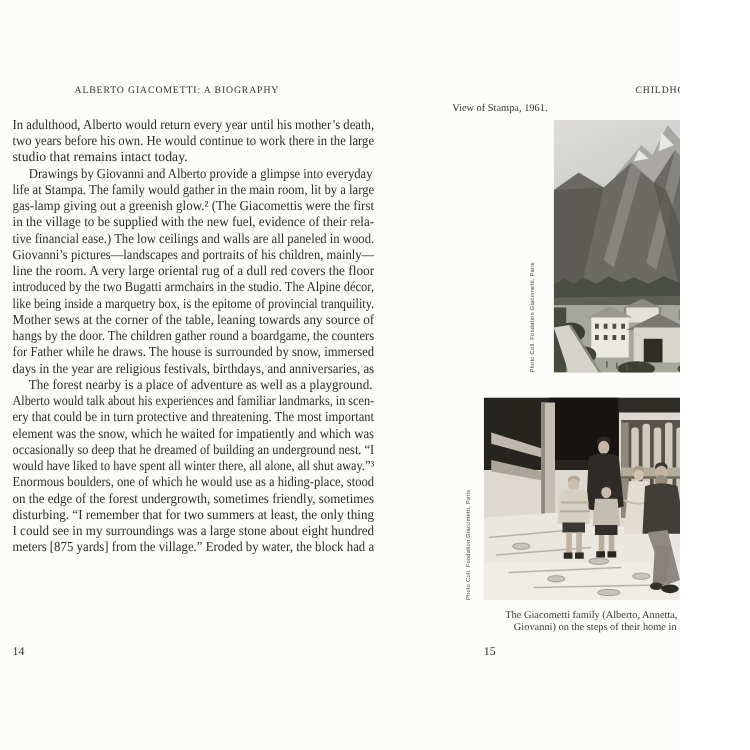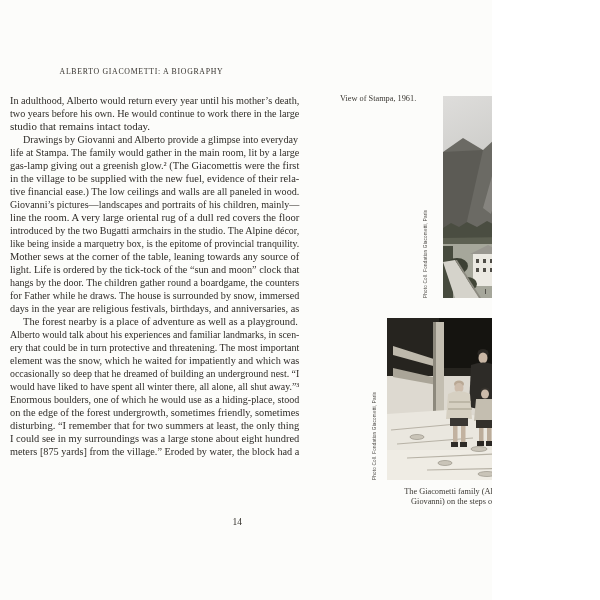--- a/index.html
+++ b/index.html
@@ -1,35 +1,35 @@
 <!DOCTYPE html>
 <html><head>
 <meta charset="utf-8">
 <style>
   html,body { margin:0; padding:0; }
   .canvas {
-    position:relative; width:492px; height:600px;
+    position:relative; width:544px; height:600px;
     background:#fcfcfa; overflow:hidden;
     font-family:"Liberation Serif", serif; color:#2f2c28;
   }
   .running-head {
     position:absolute; top:67px; font-size:7.8px; letter-spacing:0.7px;
     text-align:center; color:#35322d; white-space:nowrap;
   }
   .rh-left  { left:10px;  width:263px; }
   .rh-right { left:387px; width:174px;text-align:right; }
   .body-col { position:absolute; left:10px; top:94px; width:263px; }
   .bodyline { height:13px; line-height:13px; font-size:11px; white-space:nowrap; }
   .bodyline .linetext { display:inline-block; transform-origin:0 50%; }
   .bodyline.indent .linetext { margin-left:13px; }
-  .page-num { position:absolute; top:517px; font-size:9.5px; text-align:right; color:#35322d; }
+  .page-num { position:absolute; top:517px; font-size:9.5px; text-align:left; color:#35322d; }
   .pn-left  { left:10px;  width:232px; }
   .pn-right { left:387px; width:166px; }
   .caption { font-size:8.3px; line-height:1.25; color:#3b3833; }
-  .cap-stampa { position:absolute; left:340px; top:94px; width:98px; }
+  .cap-stampa { position:absolute; left:340px; top:82px; width:98px; text-align:right; }
   .cap-family { position:absolute; left:391px; top:487px; width:228px; text-align:center; }
   .photo { position:absolute; display:block; }
   .photo-1 { left:443px; top:96px;  width:151px; height:202px; }
   .photo-2 { left:387px; top:318px; width:207px; height:162px; }
   .vcredit {
     position:absolute; font-family:"Liberation Sans", sans-serif;
     font-size:4.6px; line-height:6px; letter-spacing:0.2px; color:#4a4742;
     white-space:nowrap; transform:rotate(-90deg); transform-origin:0 100%;
   }
   .vc-1 { left:429px; top:292px; }
@@ -50,21 +50,20 @@
         <div class="bodyline indent"><span class="linetext" style="transform: scaleX(0.919487);">Drawings by Giovanni and Alberto provide a glimpse into everyday</span></div>
         <div class="bodyline"><span class="linetext" style="transform: scaleX(0.920637);">life at Stampa. The family would gather in the main room, lit by a large</span></div>
         <div class="bodyline"><span class="linetext" style="transform: scaleX(0.945671);">gas-lamp giving out a greenish glow.² (The Giacomettis were the first</span></div>
         <div class="bodyline"><span class="linetext" style="transform: scaleX(0.952845);">in the village to be supplied with the new fuel, evidence of their rela-</span></div>
         <div class="bodyline"><span class="linetext" style="transform: scaleX(0.920133);">tive financial ease.) The low ceilings and walls are all paneled in wood.</span></div>
         <div class="bodyline"><span class="linetext" style="transform: scaleX(0.915828);">Giovanni’s pictures—landscapes and portraits of his children, mainly—</span></div>
         <div class="bodyline"><span class="linetext" style="transform: scaleX(0.966079);">line the room. A very large oriental rug of a dull red covers the floor</span></div>
         <div class="bodyline"><span class="linetext" style="transform: scaleX(0.908022);">introduced by the two Bugatti armchairs in the studio. The Alpine décor,</span></div>
         <div class="bodyline"><span class="linetext" style="transform: scaleX(0.891148);">like being inside a marquetry box, is the epitome of provincial tranquility.</span></div>
         <div class="bodyline"><span class="linetext" style="transform: scaleX(0.951875);">Mother sews at the corner of the table, leaning towards any source of</span></div>
-        <div class="bodyline"><span class="linetext" style="transform: scaleX(0.932159);">light. Life is ordered by the tick-tock of the “sun and moon” clock that</span></div>
         <div class="bodyline"><span class="linetext" style="transform: scaleX(0.915629);">hangs by the door. The children gather round a boardgame, the counters</span></div>
         <div class="bodyline"><span class="linetext" style="transform: scaleX(0.921191);">for Father while he draws. The house is surrounded by snow, immersed</span></div>
         <div class="bodyline"><span class="linetext" style="transform: scaleX(0.934903);">days in the year are religious festivals, birthdays, and anniversaries, as</span></div>
         <div class="bodyline indent"><span class="linetext" style="transform: scaleX(0.954768);">The forest nearby is a place of adventure as well as a playground.</span></div>
         <div class="bodyline"><span class="linetext" style="transform: scaleX(0.889265);">Alberto would talk about his experiences and familiar landmarks, in scen-</span></div>
         <div class="bodyline"><span class="linetext" style="transform: scaleX(0.918276);">ery that could be in turn protective and threatening. The most important</span></div>
         <div class="bodyline"><span class="linetext" style="transform: scaleX(0.932417);">element was the snow, which he waited for impatiently and which was</span></div>
         <div class="bodyline"><span class="linetext" style="transform: scaleX(0.899097);">occasionally so deep that he dreamed of building an underground nest. “I</span></div>
         <div class="bodyline"><span class="linetext" style="transform: scaleX(0.896464);">would have liked to have spent all winter there, all alone, all shut away.”³</span></div>
         <div class="bodyline"><span class="linetext" style="transform: scaleX(0.914932);">Enormous boulders, one of which he would use as a hiding-place, stood</span></div>

